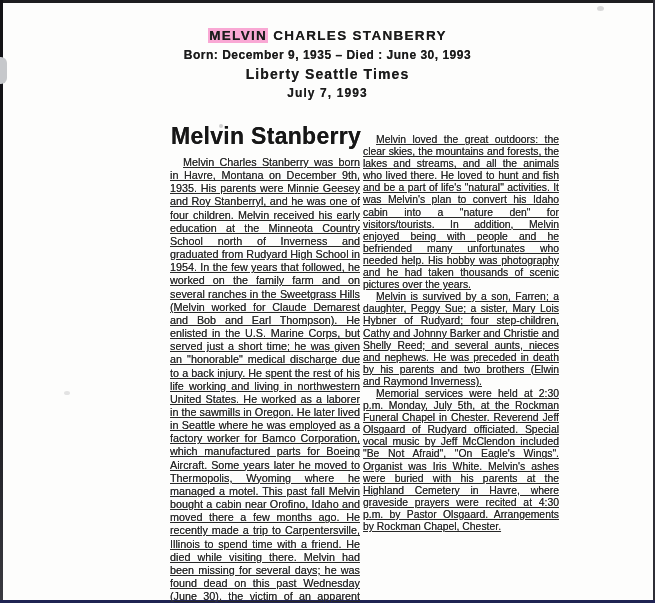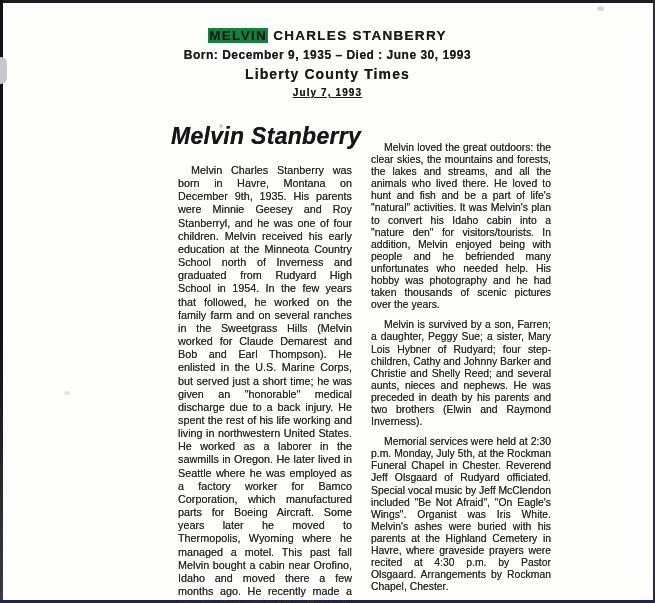--- a/index.html
+++ b/index.html
@@ -37,41 +37,40 @@
     position: absolute;
     top: 26px; left: 5px; width: 645px;
     text-align: center;
     font-weight: bold;
     color: #1b1b1b;
     text-shadow: 0 0 0.4px #444;
   }
   .hdr-name  { font-size: 13.5px; letter-spacing: 1.3px; line-height: 19px; }
   .hdr-dates { font-size: 12px;   letter-spacing: 0.5px; line-height: 20px; }
   .hdr-pub   { font-size: 14px;   letter-spacing: 1.1px; line-height: 19px; }
-  .hdr-date  { font-size: 10px; letter-spacing: 1.1px; line-height: 18px; text-decoration: underline; }
+  .hdr-date  { font-size: 12px; letter-spacing: 1.1px; line-height: 18px; }
   .highlight { padding: 0 1px; }
 
   
   .article-title {
     position: absolute;
     left: 171px; top: 123px;
-    font-style: italic;
     font-weight: bold;
     font-size: 23px;
     letter-spacing: 0.3px;
     color: #171717;
     text-shadow: 0 0 0.4px #333;
   }
   .col {
     position: absolute;
     text-align: justify;
     color: #272727;
     text-shadow: 0 0 0.35px #555;
   }
-  .col p { margin: 8px; text-indent: 13px; }
+  .col p { margin: 0; text-indent: 13px; text-decoration: underline; }
   .col-1 {
     left: 170px; top: 156px; width: 190px;
     font-size: 10.8px; line-height: 13.15px;
   }
   .col-2 {
     left: 363px; top: 134px; width: 196px;
     font-size: 10.4px; line-height: 12.1px;
   }
 </style>
 </head>
@@ -83,23 +82,23 @@
   <div class="edge edge-left"></div>
   <div class="edge edge-right"></div>
   <div class="edge edge-bottom"></div>
 
   <div class="artifact blob-left"></div>
   <div class="artifact speck-1"></div>
   <div class="artifact speck-2"></div>
   <div class="artifact speck-3"></div>
 
   <div class="header">
-    <div class="hdr-name"><span class="highlight" style="background: #15803d;">MELVIN</span> <span>CHARLES STANBERRY</span></div>
+    <div class="hdr-name"><span class="highlight" style="background: #f9a8d4;">MELVIN</span> <span>CHARLES STANBERRY</span></div>
     <div class="hdr-dates">Born: December 9, 1935 – Died : June 30, 1993</div>
-    <div class="hdr-pub">Liberty County Times</div>
+    <div class="hdr-pub">Liberty Seattle Times</div>
     <div class="hdr-date">July 7, 1993</div>
   </div>
 
   <div class="article-title">Melvin Stanberry</div>
 
   <div class="col col-1">
     <p>Melvin Charles Stanberry was born in Havre, Montana on December 9th, 1935. His parents were Minnie Geesey and Roy Stanberryl, and he was one of four children. Melvin received his early education at the Minneota Country School north of Inverness and graduated from Rudyard High School in 1954. In the few years that followed, he worked on the family farm and on several ranches in the Sweetgrass Hills (Melvin worked for Claude Demarest and Bob and Earl Thompson). He enlisted in the U.S. Marine Corps, but served just a short time; he was given an "honorable" medical discharge due to a back injury. He spent the rest of his life working and living in northwestern United States. He worked as a laborer in the sawmills in Oregon. He later lived in Seattle where he was employed as a factory worker for Bamco Corporation, which manufactured parts for Boeing Aircraft. Some years later he moved to Thermopolis, Wyoming where he managed a motel. This past fall Melvin bought a cabin near Orofino, Idaho and moved there a few months ago. He recently made a trip to Carpentersville, Illinois to spend time with a friend. He died while visiting there. Melvin had been missing for several days; he was found dead on this past Wednesday (June 30), the victim of an apparent accidental drowning. Melvin was 57 years old.</p>
   </div>
 
   <div class="col col-2">

